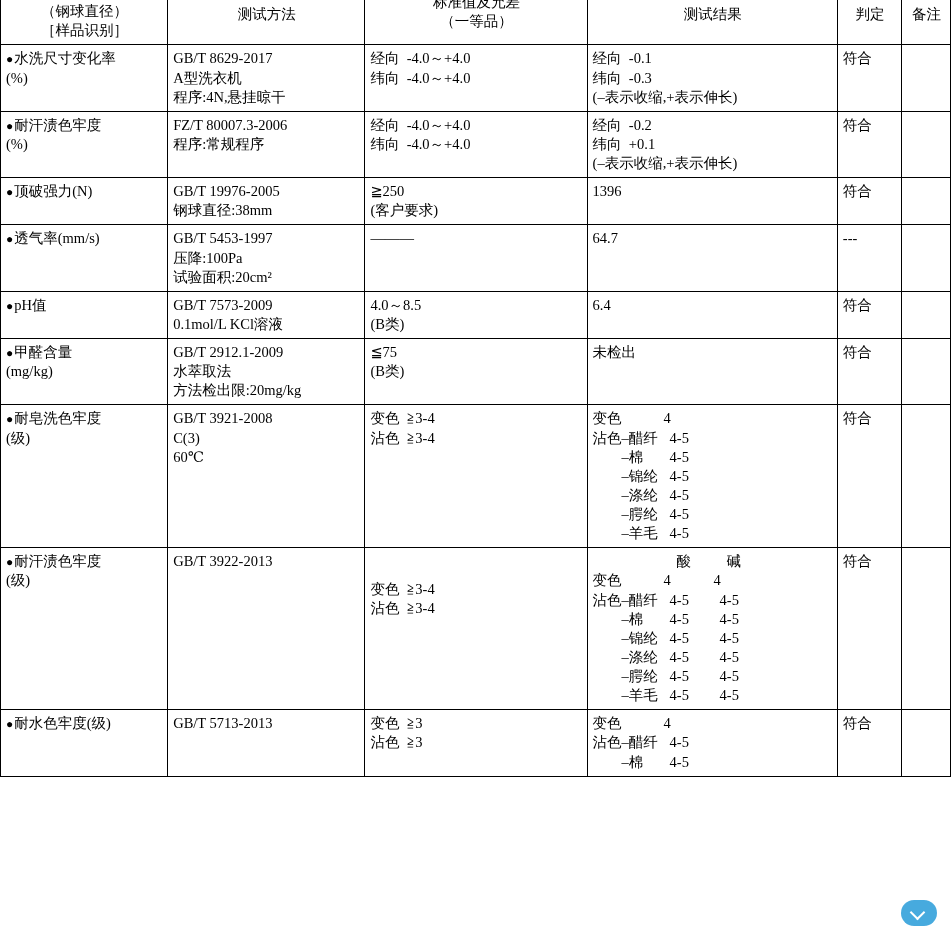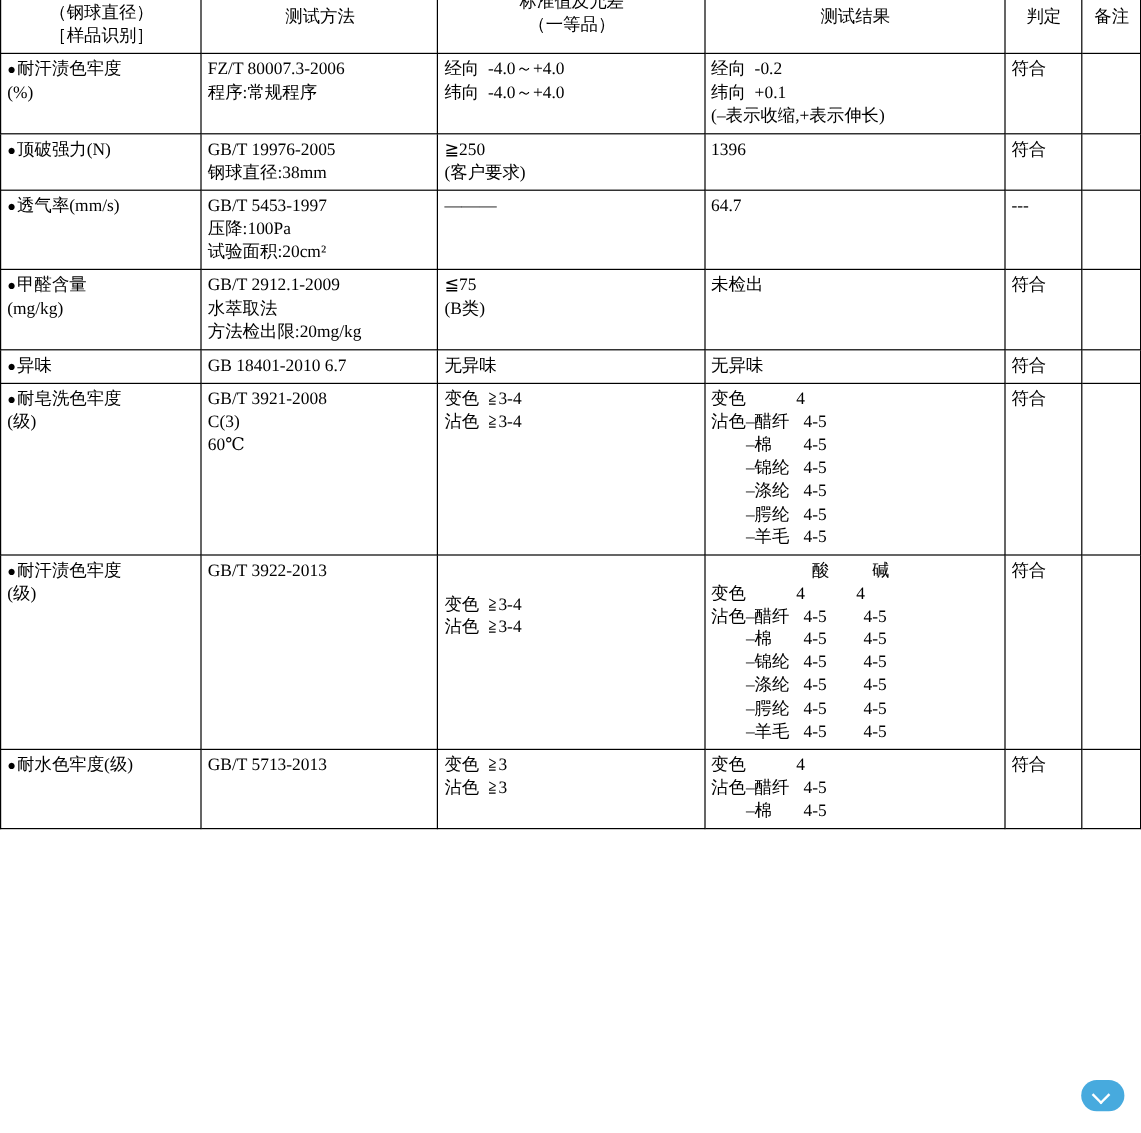--- a/index.html
+++ b/index.html
@@ -123,20 +123,34 @@
           <div class="hdr-center" style="padding-top:22px">判定</div>
         </td>
         <td>
           <div class="hdr-center" style="padding-top:22px">备注</div>
         </td>
       </tr>
     </thead>
     <tbody>
 
       <tr>
+        <td><span class="item-bullet"></span><span class="t2">水洗尺寸变化率
+(%)</span></td>
+        <td><span class="t2">GB/T 8629-2017
+A型洗衣机
+程序:4N,悬挂晾干</span></td>
+        <td><span class="t2">经向  -4.0～+4.0
+纬向  -4.0～+4.0</span></td>
+        <td><span class="t2">经向  -0.1
+纬向  -0.3
+(–表示收缩,+表示伸长)</span></td>
+        <td><span>符合</span></td>
+        <td><span></span></td>
+      </tr>
+      <tr>
         <td><span class="item-bullet"></span><span class="t2">耐汗渍色牢度
 (%)</span></td>
         <td><span class="t2">FZ/T 80007.3-2006
 程序:常规程序</span></td>
         <td><span class="t2">经向  -4.0～+4.0
 纬向  -4.0～+4.0</span></td>
         <td><span class="t2">经向  -0.2
 纬向  +0.1
 (–表示收缩,+表示伸长)</span></td>
         <td><span>符合</span></td>
@@ -156,39 +170,41 @@
         <td><span class="item-bullet"></span><span class="t2">透气率(mm/s)</span></td>
         <td><span class="t2">GB/T 5453-1997
 压降:100Pa
 试验面积:20cm²</span></td>
         <td><span class="t2 dash">———</span></td>
         <td><span class="t2">64.7</span></td>
         <td><span>---</span></td>
         <td><span></span></td>
       </tr>
       <tr>
+        <td><span class="item-bullet"></span><span class="t2">pH值</span></td>
+        <td><span class="t2">GB/T 7573-2009
+0.1mol/L KCl溶液</span></td>
+        <td><span class="t2">4.0～8.5
+(B类)</span></td>
+        <td><span class="t2">6.4</span></td>
+        <td><span>符合</span></td>
+        <td><span></span></td>
+      </tr>
+      <tr>
         <td><span class="item-bullet"></span><span class="t2">甲醛含量
 (mg/kg)</span></td>
         <td><span class="t2">GB/T 2912.1-2009
 水萃取法
 方法检出限:20mg/kg</span></td>
         <td><span class="t2">≦75
 (B类)</span></td>
         <td><span class="t2">未检出</span></td>
         <td><span>符合</span></td>
         <td><span></span></td>
       </tr>
-      <tr>
-        <td><span class="item-bullet"></span><span class="t2">异味</span></td>
-        <td><span class="t2">GB 18401-2010 6.7</span></td>
-        <td><span class="t2">无异味</span></td>
-        <td><span class="t2">无异味</span></td>
-        <td><span>符合</span></td>
-        <td><span></span></td>
-      </tr>
 
       <tr>
         <td><span class="item-bullet"></span><span class="t2">耐皂洗色牢度
 (级)</span></td>
         <td><span class="t2">GB/T 3921-2008
 C(3)
 60℃</span></td>
         <td>
           <div class="nowrap">变色  ≧3-4</div>
           <div class="nowrap">沾色  ≧3-4</div>

